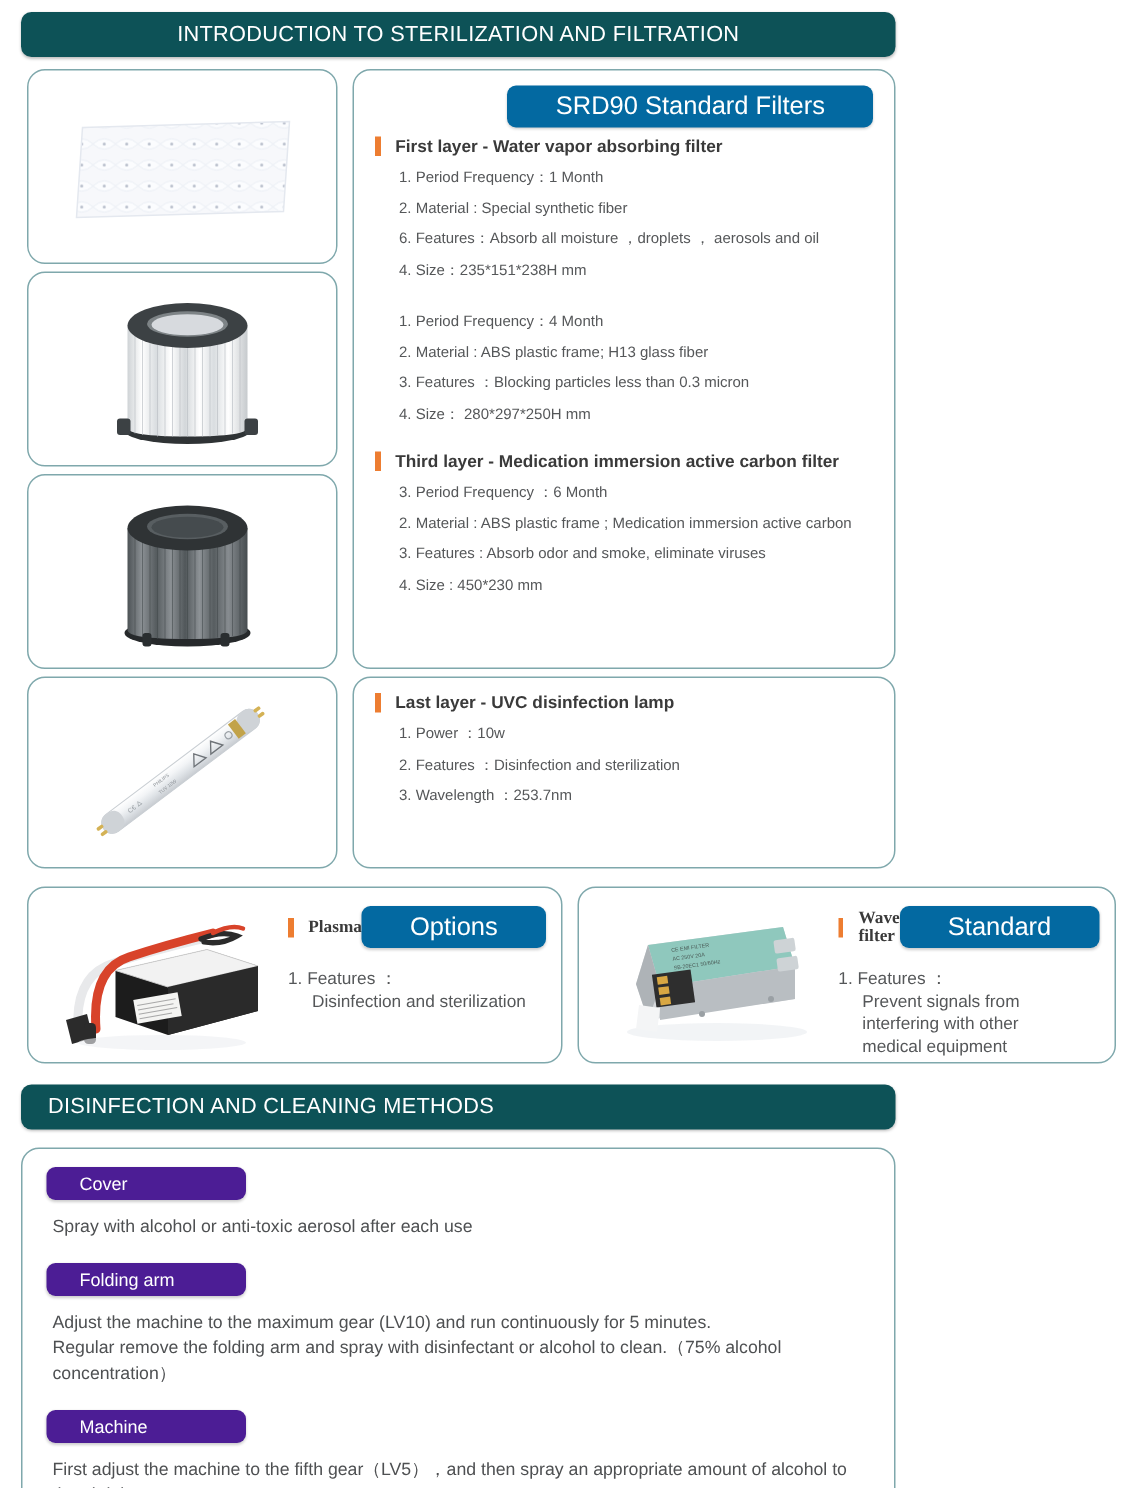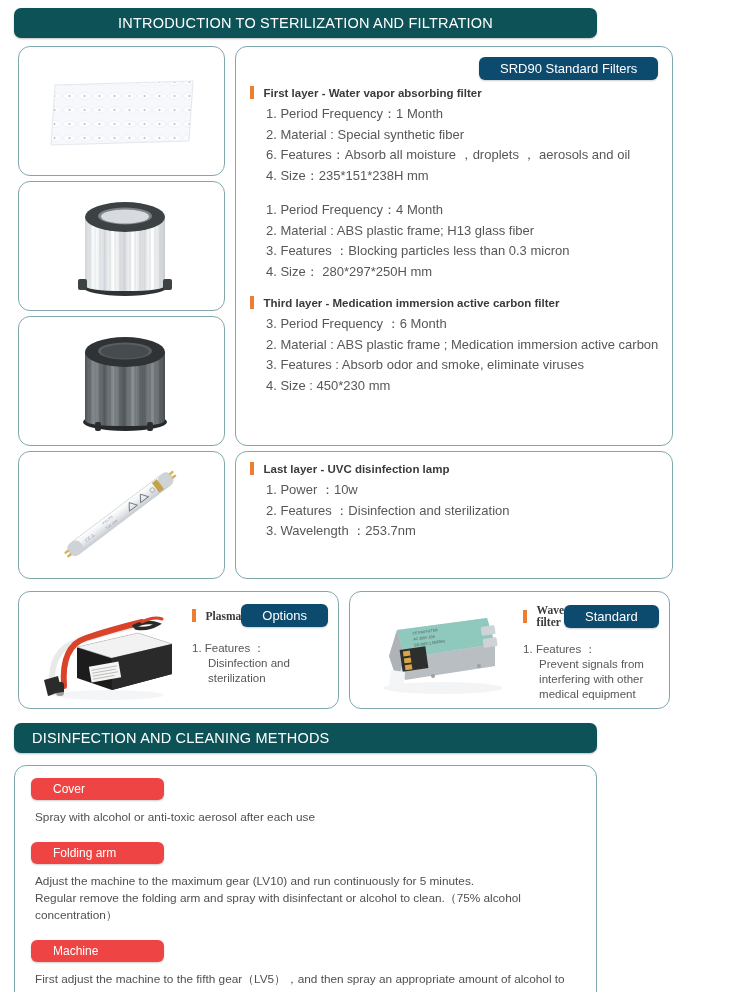--- a/index.html
+++ b/index.html
@@ -52,28 +52,28 @@
     overflow: hidden;
   }
   .img-card.lamp { height: 128px; }
 
   .text-card { padding: 10px 14px 12px 14px; position: relative; }
   .text-card.main { height: 400px; }
   .text-card.last { height: 128px; margin-top: 5px; }
 
   
   .badge {
-    background: #0c4a6e;
+    background: #0369a1;
     color: #fff;
     border-radius: 6px;
-    font-size: 13px;
+    font-size: 17px;
     display: inline-flex;
     align-items: center;
     justify-content: center;
-    padding: 4px 21px;
+    padding: 4px 32px;
     box-shadow: 0 1px 2px rgba(0,0,0,.2);
     white-space: nowrap;
   }
   .badge-row { display: flex; justify-content: flex-end; margin-bottom: 6px; }
 
   
   .layer { margin-bottom: 14px; }
   .layer:last-child { margin-bottom: 0; }
   .layer-title {
     display: flex; align-items: center;
@@ -82,21 +82,21 @@
   }
   .tick {
     display: inline-block;
     width: 3.5px; height: 13px;
     background: #ed7d31;
     margin-right: 10px; flex: none;
   }
   .layer-lines { padding-left: 16px; }
   .layer-lines li {
     list-style: none;
-    font-size: 13px;
+    font-size: 10px;
     color: #555759;
     line-height: 20.5px;
     white-space: nowrap;
   }
 
   
   .options-row {
     display: flex;
     gap: 10px;
     padding: 7px 14px 0 18px;
@@ -113,21 +113,21 @@
   .opt-head { display: flex; align-items: center; justify-content: space-between; }
   .opt-title { display: flex; align-items: center; font-size: 11.5px; font-weight: bold; color: #3a3a3a; font-family: Liberation Serif, serif; }
   .opt-feat { font-size: 11.5px; color: #555759; line-height: 15px; margin-top: 14px; }
   .opt-feat .num { }
   .opt-feat .txt { padding-left: 16px; display: block; }
 
   
   .clean-wrap { padding: 12px 14px 0 14px; }
   .clean-card { padding: 12px 16px 14px 16px; }
   .clean-badge {
-    background: #ef4444; color: #fff;
+    background: #4c1d95; color: #fff;
     border-radius: 6px; font-size: 12px;
     padding: 4px 0 4px 22px;
     width: 133px;
     box-shadow: 0 1px 2px rgba(0,0,0,.2);
     display: block;
   }
   .clean-text { font-size: 11.8px; color: #4e5052; line-height: 17px; margin: 9px 0 16px 4px; }
   .clean-text:last-child { margin-bottom: 2px; }
 
   

